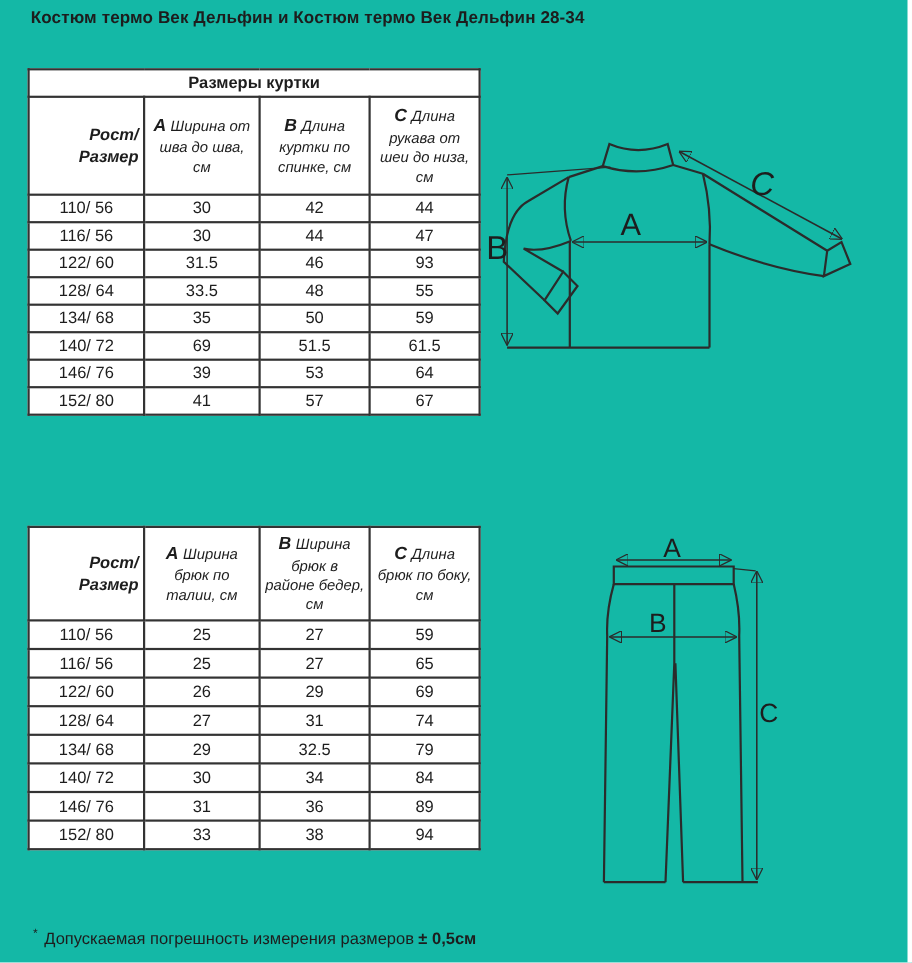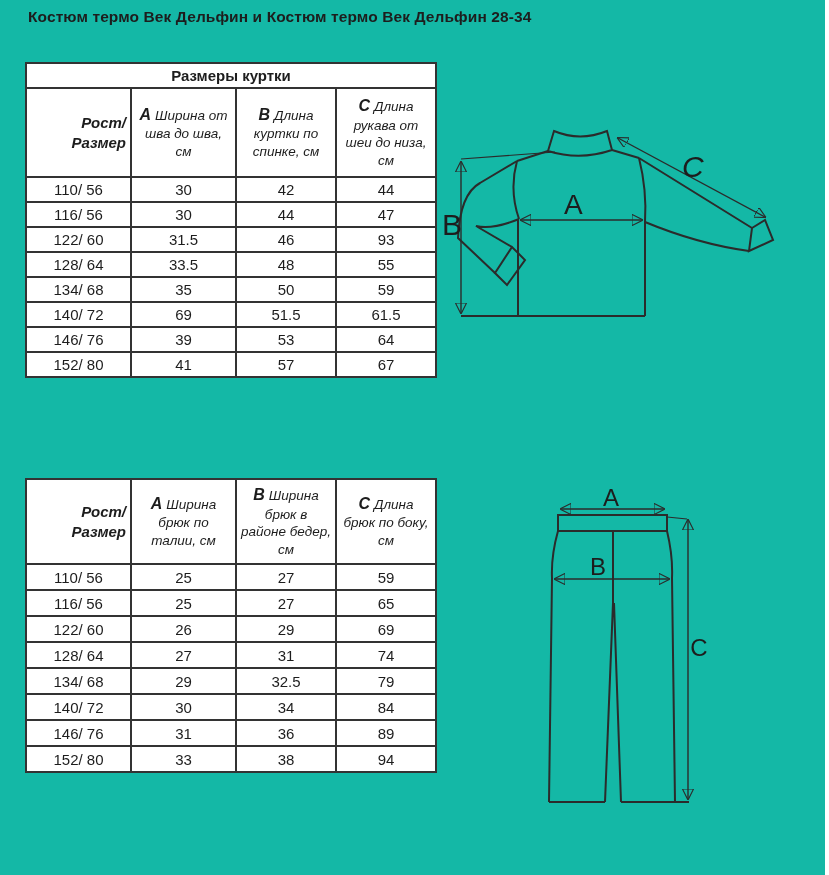--- a/index.html
+++ b/index.html
@@ -233,14 +233,17 @@
     <text class="dim-label" x="76" y="28" font-size="24" text-anchor="middle">A</text>
 
     <line class="dim" x1="20" y1="101" x2="134" y2="101" marker-start="url(#par)" marker-end="url(#par)"></line>
     <text class="dim-label" x="63" y="97" font-size="24" text-anchor="middle">B</text>
 
     <path class="ref" d="M132,39 L152,41"></path>
     <line class="dim" x1="153" y1="42" x2="153" y2="321" marker-start="url(#par)" marker-end="url(#par)"></line>
     <text class="dim-label" x="164" y="178" font-size="24" text-anchor="middle">C</text>
   </svg>
 
+  <div class="footnote">
+    <span class="star">*</span><span>Допускаемая погрешность измерения размеров</span><span class="tol">± 0,5см</span>
+  </div>
 
 </div>
 
 </body></html>

